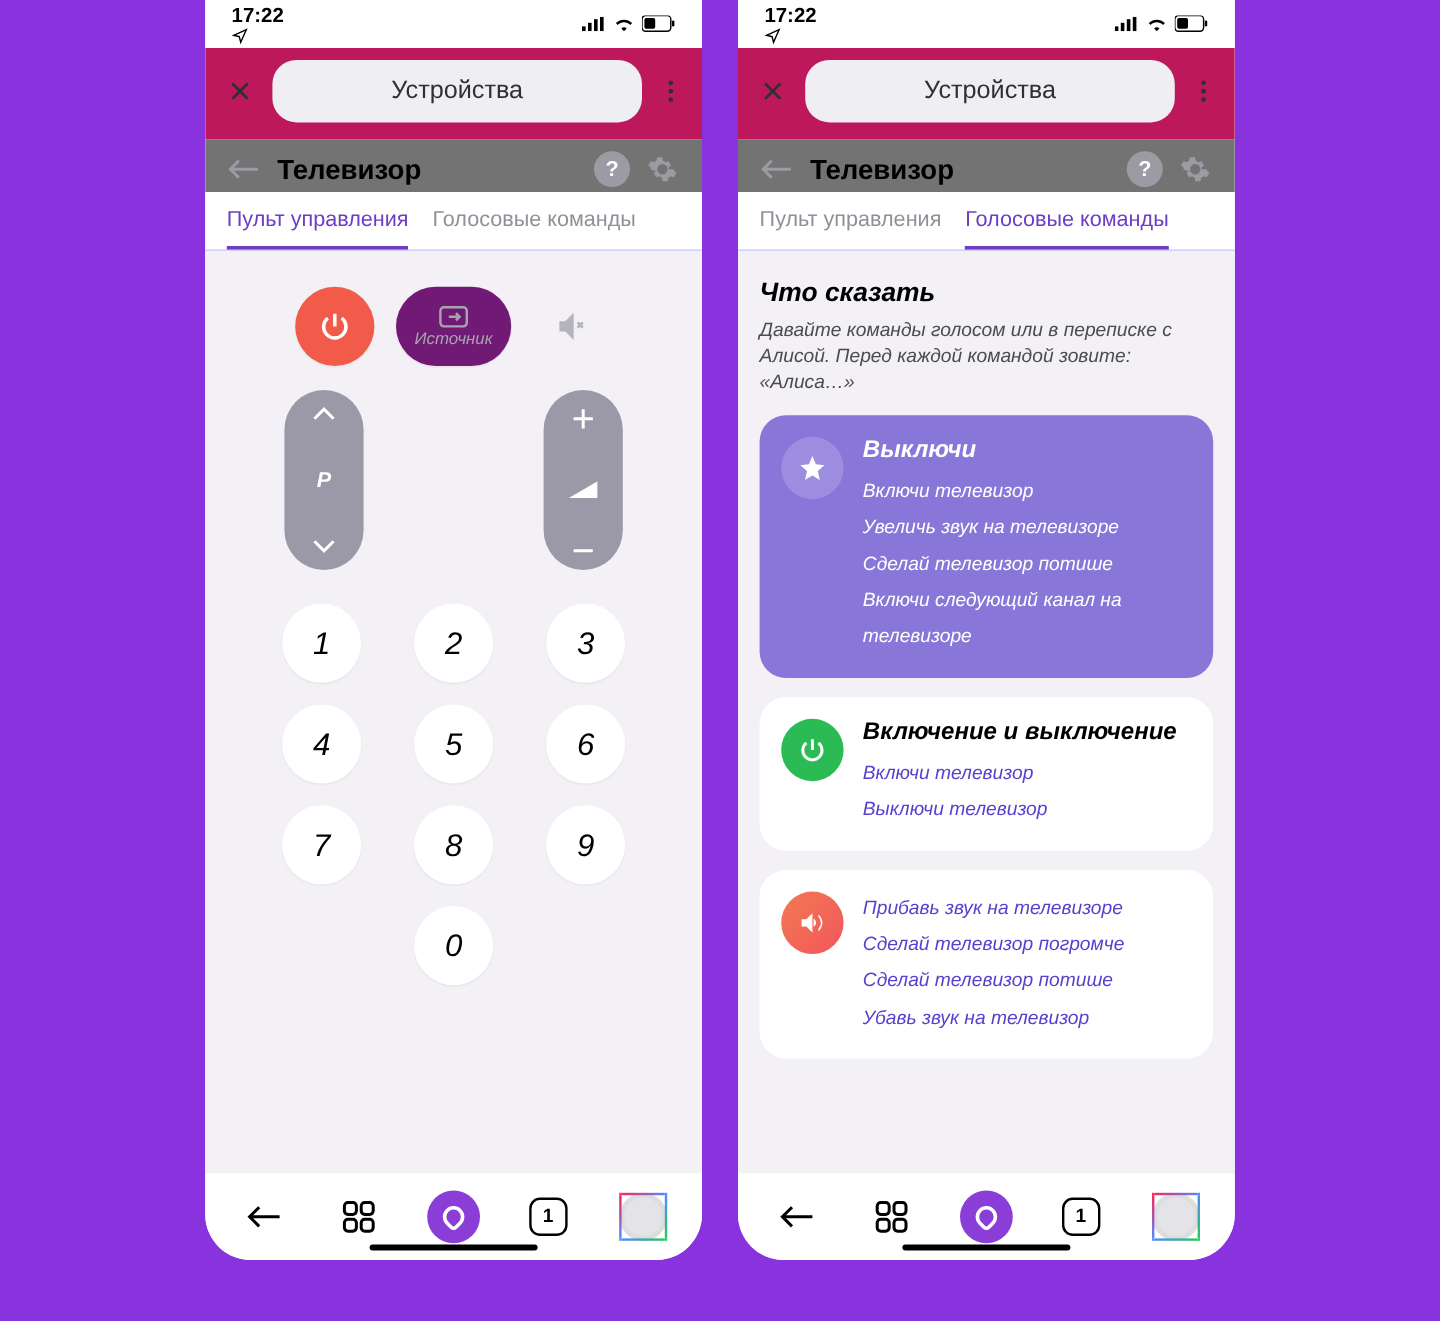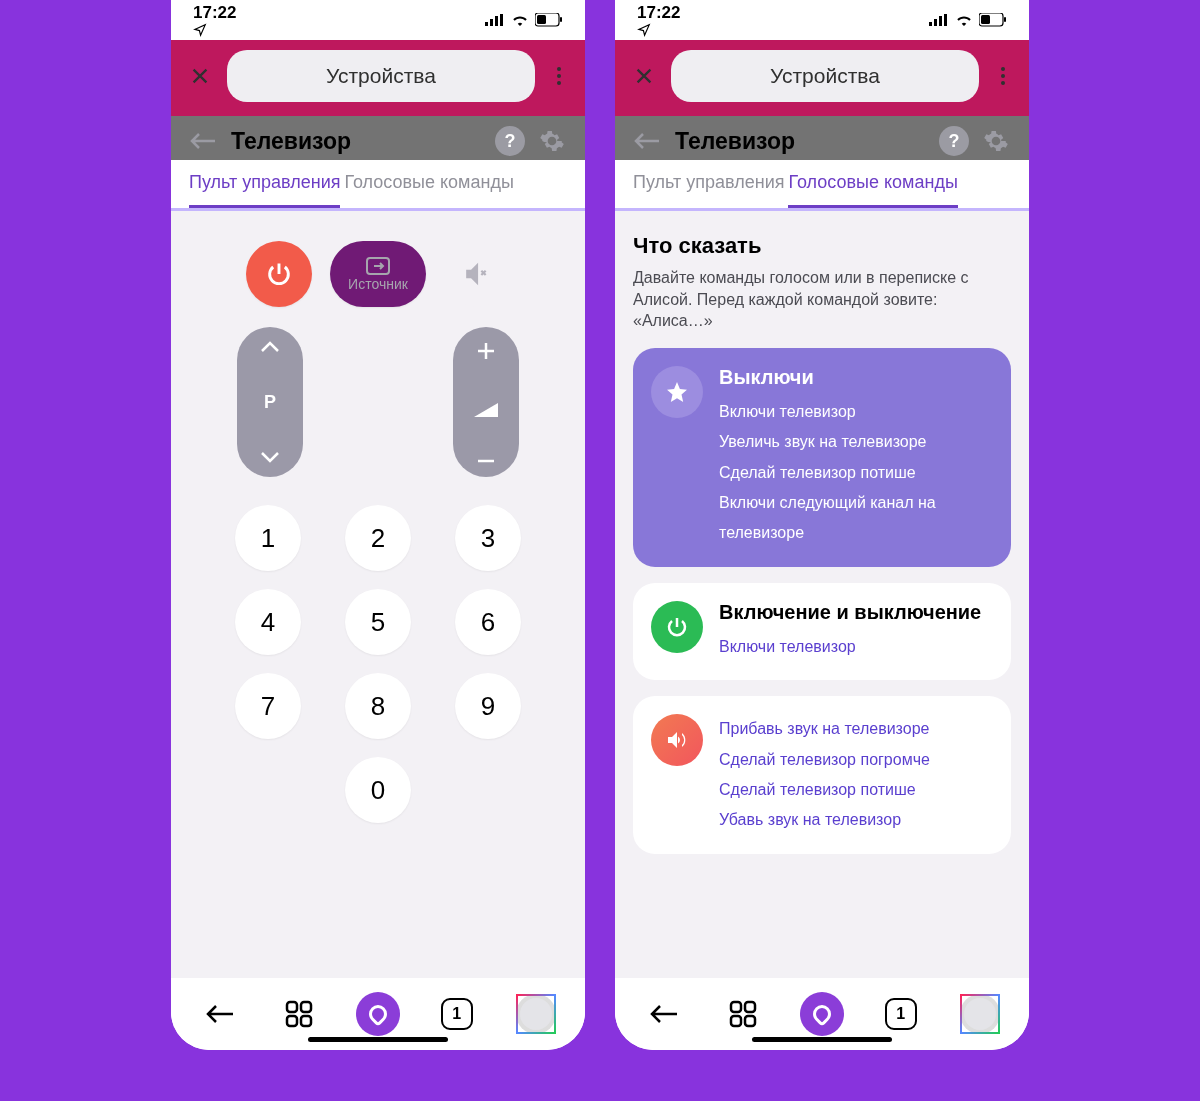--- a/index.html
+++ b/index.html
@@ -62,24 +62,24 @@
     display: flex;
     align-items: center;
     gap: 14px;
     padding: 10px 18px 4px;
     background:#737373;
   }
   .back-arrow { width:28px; }
   .device-title { font-size: 23px; font-weight: 700; color:#000; flex:1;}
   .icon-circle { width:30px;height:30px;background:#9b9ba3;border-radius:50%;color:#fff;display:flex;align-items:center;justify-content:center;font-size:18px;font-weight:700;}
   .gear { width:28px; }
-  .tabs { display:flex; gap:4px; padding: 12px 18px 0; background:#fff; border-bottom:3px solid #c4b5fd;}
+  .tabs { display:flex; gap:20px; padding: 12px 18px 0; background:#fff; border-bottom:1px solid #c4b5fd;}
   .tab { font-size:18px; color:#909099; padding-bottom:12px; cursor:pointer; }
   .tab.active { color:#6d3ec5; border-bottom:3px solid #6d3ec5; font-weight:500;}
-  .content { flex:1; background:#f3f1f5; overflow:hidden; }
+  .content { flex:1; background:#f3f1f5; overflow:hidden;font-style:italic; }
   
   .remote-top { display:flex; justify-content:center; gap:18px; padding:30px 0 10px;}
   .btn-round { width:66px;height:66px;border-radius:50%;background:#fff;display:flex;align-items:center;justify-content:center;font-size:26px;color:#000;font-weight:500; box-shadow:0 1px 2px rgba(0,0,0,0.06);}
   .btn-power { background:#f25b4a;color:#fff;}
   .btn-source { width:96px;height:66px;border-radius:33px;background:#701a75;display:flex;flex-direction:column;align-items:center;justify-content:center;color:#a6a5ad;font-size:14px; box-shadow:0 1px 2px rgba(0,0,0,0.06);}
   .btn-mute { background:#f3f1f5; color:#b5b3bd; box-shadow:none;}
   .rockers { display:flex; justify-content:center; gap:150px; padding:10px 0 14px;}
   .rocker { width:66px; height:150px; background:#9b99a8; border-radius:33px; display:flex; flex-direction:column; justify-content:space-between; align-items:center; padding:14px 0; color:#fff;}
   .rocker-label{ font-size:18px; font-weight:600; }
   .keypad { display:grid; grid-template-columns:repeat(3,66px); grid-auto-rows:66px; gap:18px 44px; justify-content:center; padding:14px 0 20px;}
@@ -345,20 +345,21 @@
 
       <div class="card card-white">
         <div class="card-icon ci-green">
           <svg width="24" height="24" viewBox="0 0 24 24" fill="none" stroke="#fff" stroke-width="2.5">
               <path d="M12 3v9M7 6a8 8 0 1010 0"></path>
             </svg>
         </div>
         <div class="card-body">
           <div class="card-title">Включение и выключение</div>
           <div class="cmd-blue">Включи телевизор</div>
+          <div class="cmd-blue">Выключи телевизор</div>
         </div>
       </div>
 
       <div class="card card-white">
         <div class="card-icon ci-orange">
           <svg width="24" height="24" viewBox="0 0 24 24" fill="#fff">
               <path d="M3 9v6h4l5 5V4L7 9H3zm12 3a4 4 0 00-2-3.5v7A4 4 0 0015 12zm2-7v2a7 7 0 010 10v2a9 9 0 000-14z"></path>
             </svg>
         </div>
         <div class="card-body">

